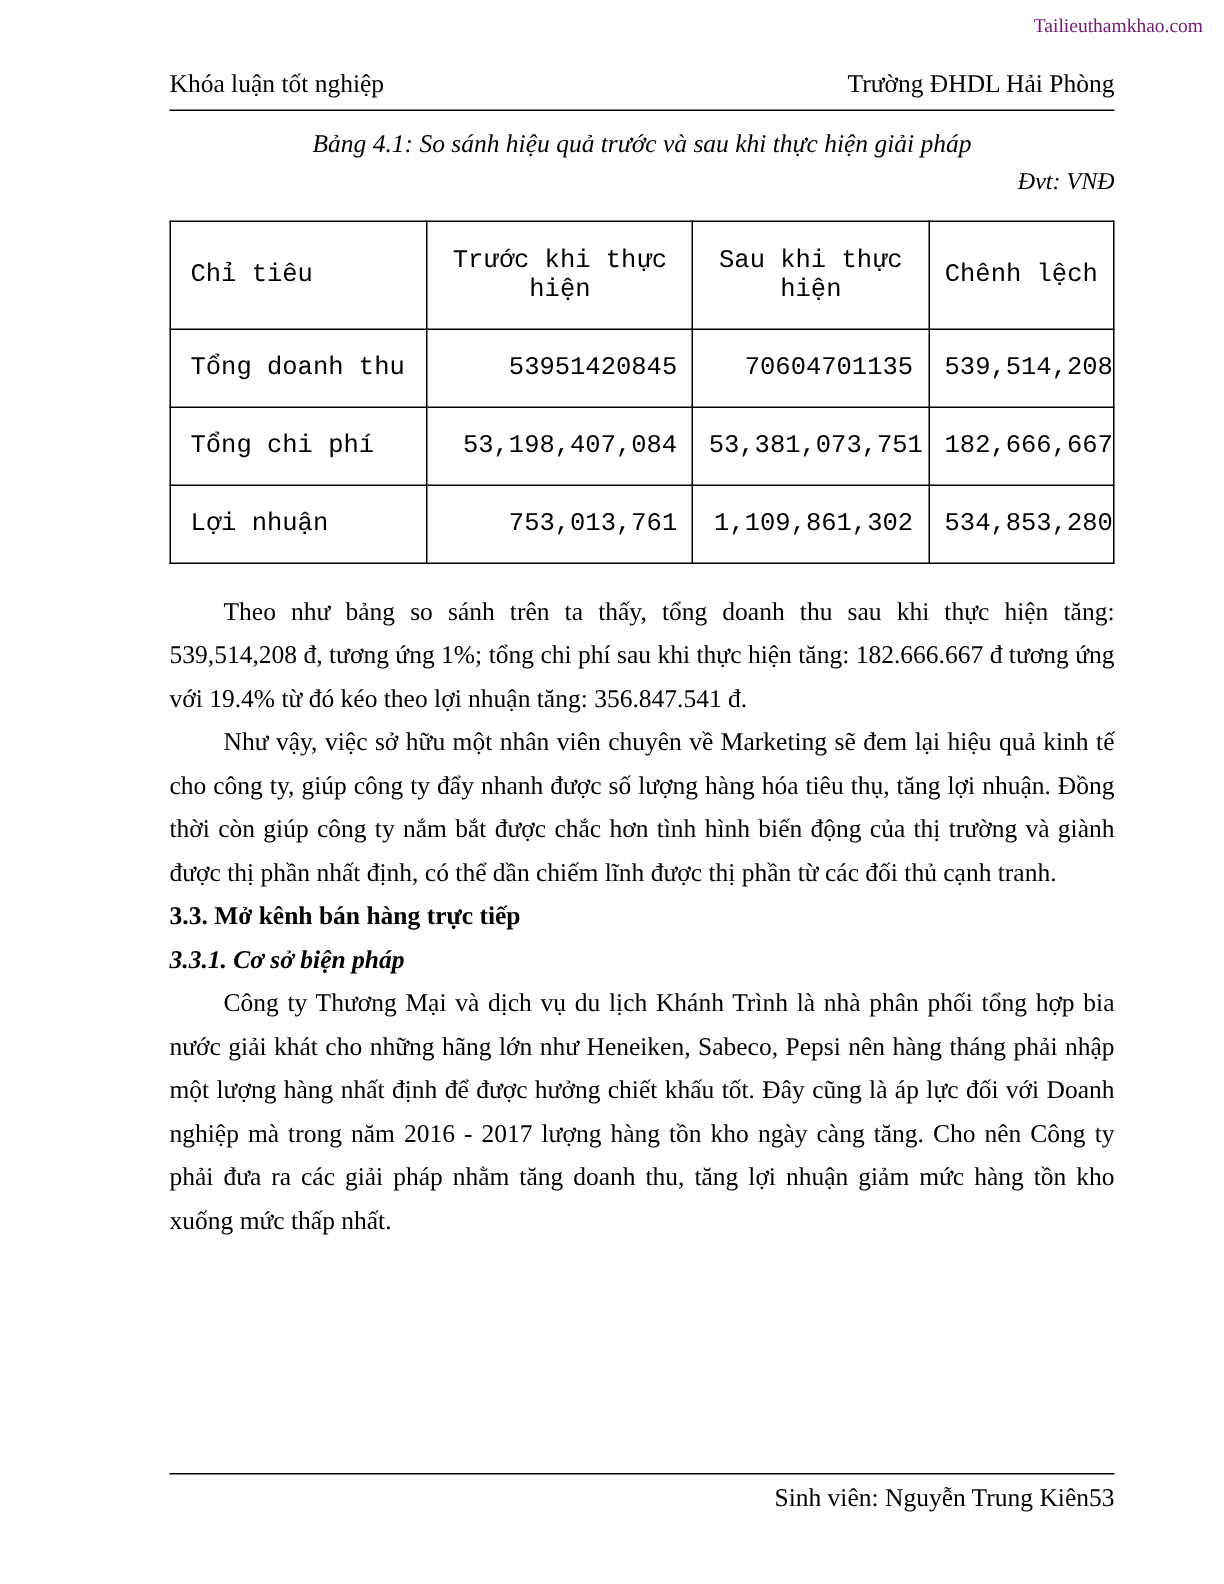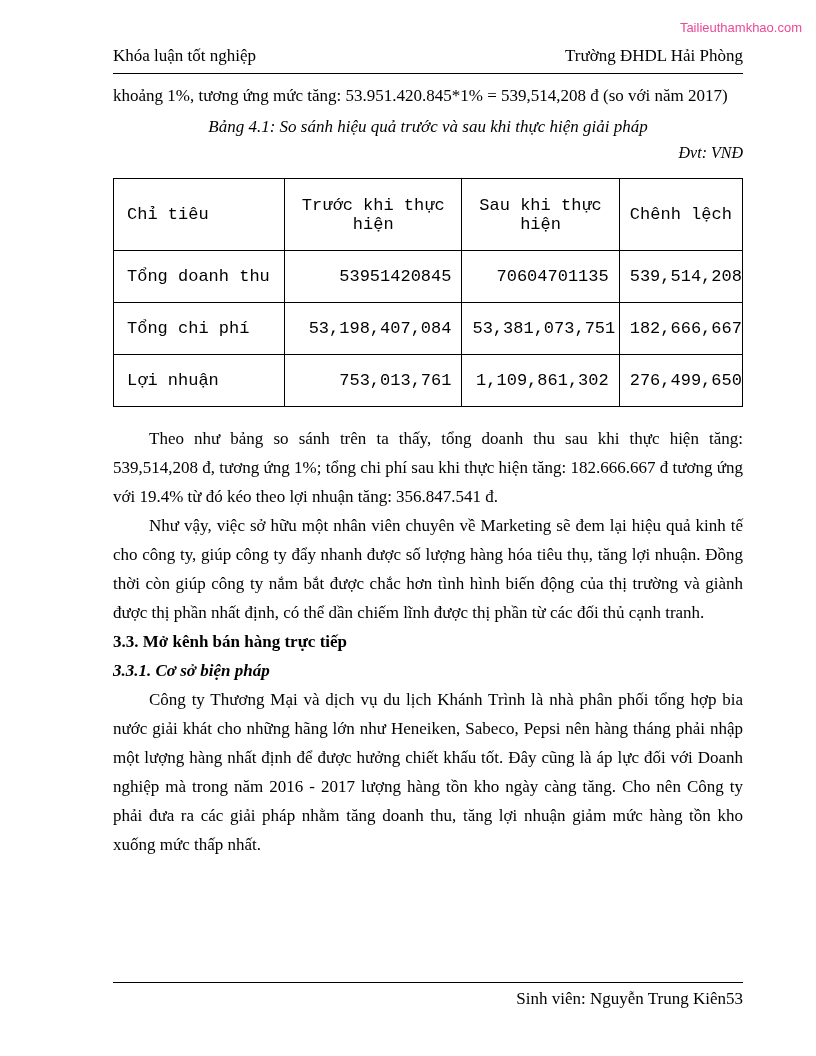--- a/index.html
+++ b/index.html
@@ -8,25 +8,25 @@
     position: relative;
     width: 816px;
     height: 1056px;
     background: #ffffff;
     font-family: "Liberation Serif", serif;
     color: #000000;
     overflow: hidden;
   }
   .watermark {
     position: absolute;
-    top: 20px;
+    top: 9px;
     right: 14px;
-    font-family: Liberation Sans, sans-serif;
+    font-family: Liberation Serif, serif;
     font-size: 13px;
-    color: #ec4899;
+    color: #701a75;
   }
   .content {
     position: absolute;
     left: 113px;
     top: 46px;
     width: 630px;
   }
   .page-header {
     display: flex;
     justify-content: space-between;
@@ -103,21 +103,20 @@
 
   <div class="watermark">Tailieuthamkhao.com</div>
 
   <div class="content">
 
     <div class="page-header">
       <span>Khóa luận tốt nghiệp</span>
       <span>Trường ĐHDL Hải Phòng</span>
     </div>
 
-    <p class="para">khoảng 1%, tương ứng mức tăng: 53.951.420.845*1% = 539,514,208 đ (so với năm 2017)</p>
 
     <p class="table-caption">Bảng 4.1: So sánh hiệu quả trước và sau khi thực hiện giải pháp</p>
     <p class="table-unit">Đvt: VNĐ</p>
 
     <table class="data-table">
       <colgroup>
         <col class="c1">
           <col class="c2">
           <col class="c3">
           <col class="c4">
@@ -140,21 +139,21 @@
         <tr>
           <td class="cell-label">Tổng chi phí</td>
           <td class="cell-num">53,198,407,084</td>
           <td class="cell-num">53,381,073,751</td>
           <td class="cell-num">182,666,667</td>
         </tr>
         <tr>
           <td class="cell-label">Lợi nhuận</td>
           <td class="cell-num">753,013,761</td>
           <td class="cell-num">1,109,861,302</td>
-          <td class="cell-num">276,499,650</td>
+          <td class="cell-num">534,853,280</td>
         </tr>
       </tbody>
     </table>
 
     <p class="para indent after-table">Theo như bảng so sánh trên ta thấy, tổng doanh thu sau khi thực hiện tăng: 539,514,208 đ, tương ứng 1%; tổng chi phí sau khi thực hiện tăng: 182.666.667 đ tương ứng với 19.4% từ đó kéo theo lợi nhuận tăng: 356.847.541 đ.</p>
     <p class="para indent">Như vậy, việc sở hữu một nhân viên chuyên về Marketing sẽ đem lại hiệu quả kinh tế cho công ty, giúp công ty đẩy nhanh được số lượng hàng hóa tiêu thụ, tăng lợi nhuận. Đồng thời còn giúp công ty nắm bắt được chắc hơn tình hình biến động của thị trường và giành được thị phần nhất định, có thể dần chiếm lĩnh được thị phần từ các đối thủ cạnh tranh.</p>
 
     <p class="para heading-bold">3.3. Mở kênh bán hàng trực tiếp</p>
     <p class="para heading-bold-italic">3.3.1. Cơ sở biện pháp</p>
 

